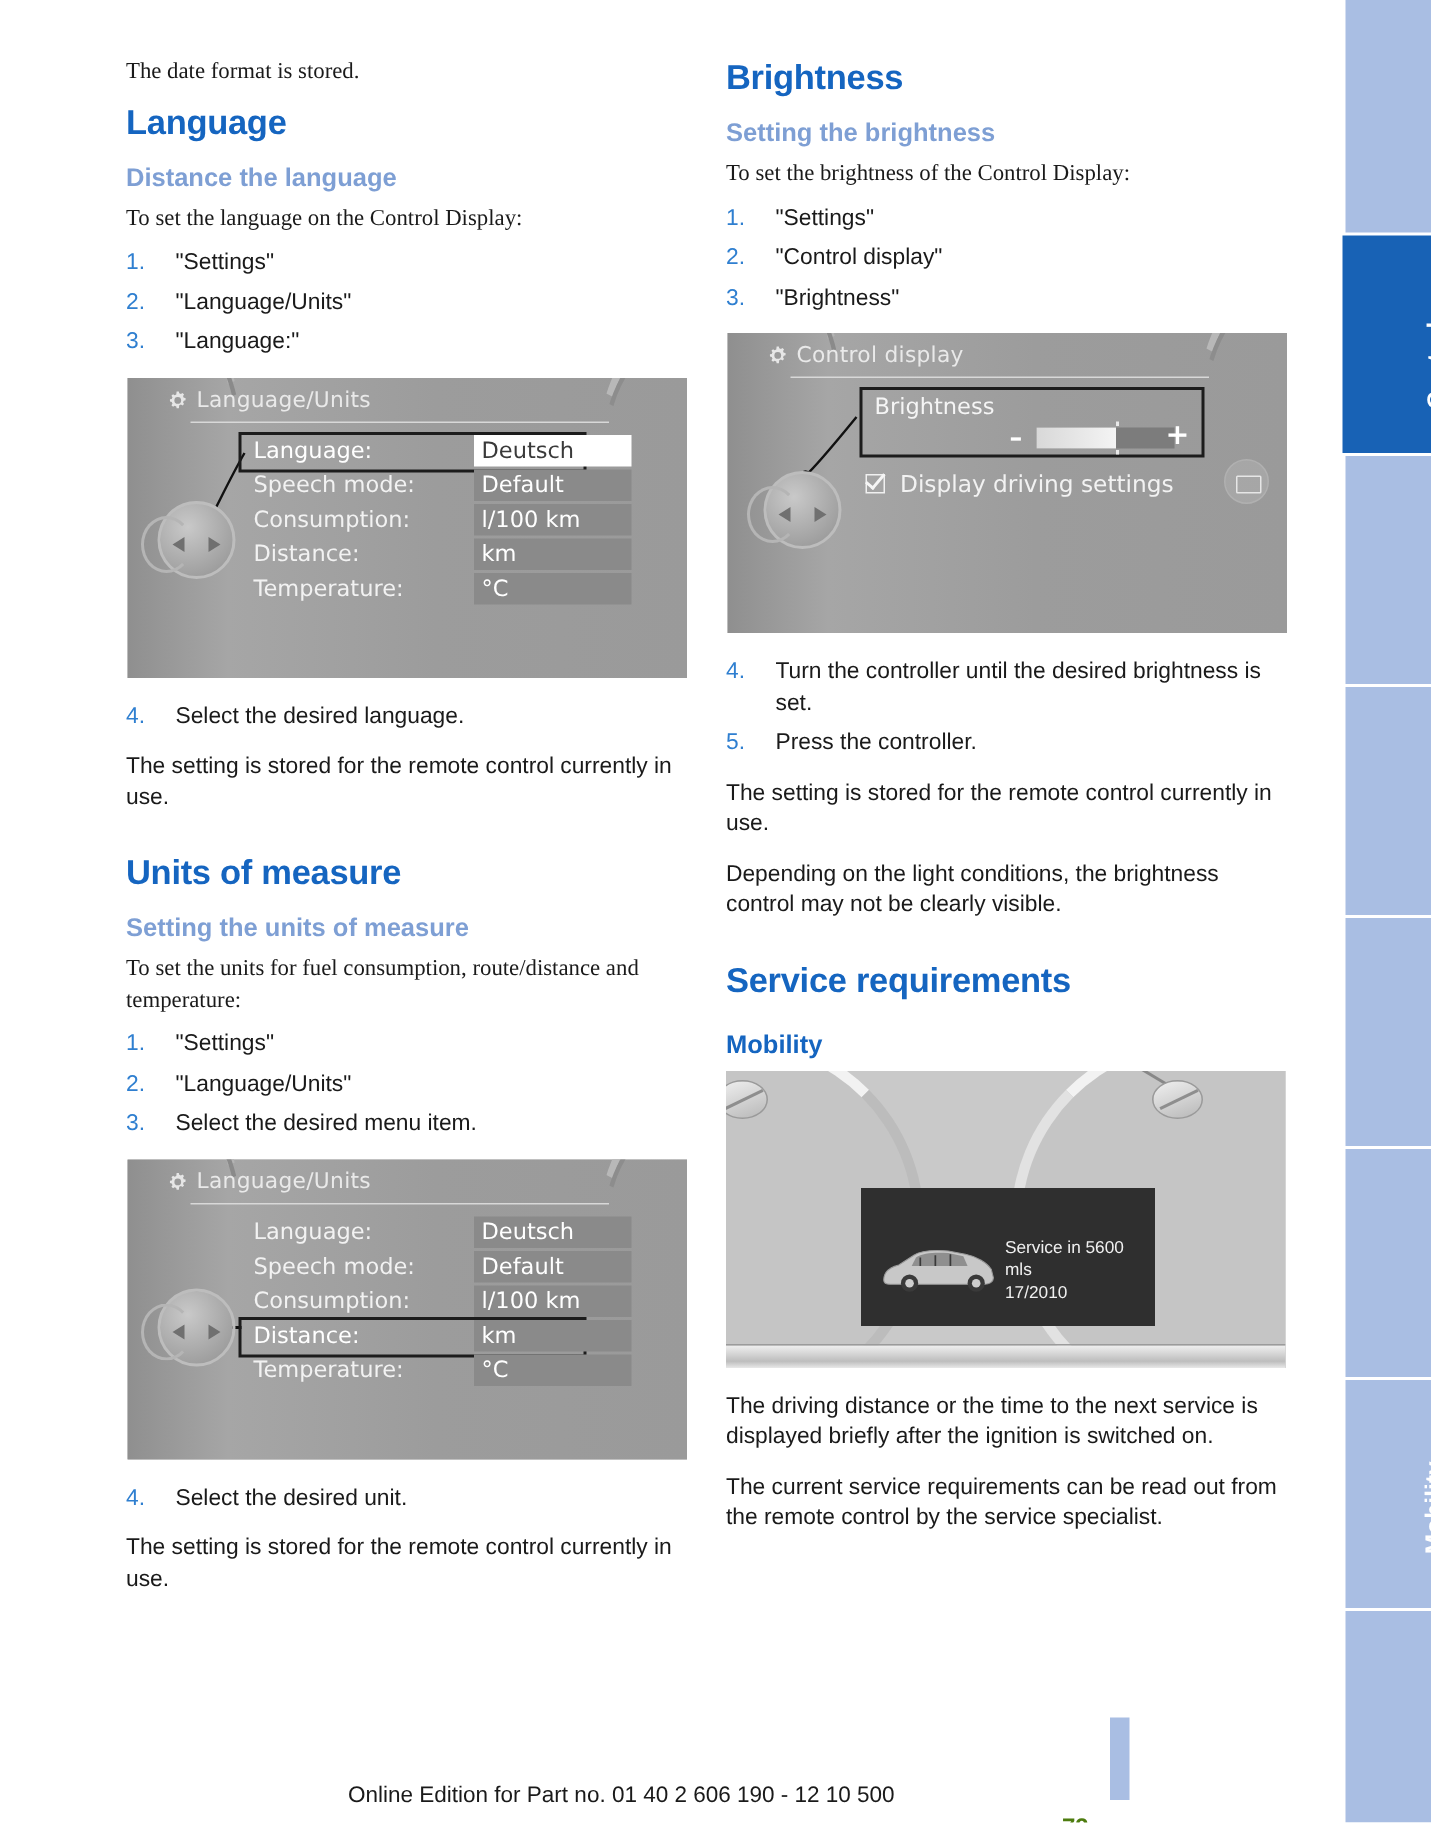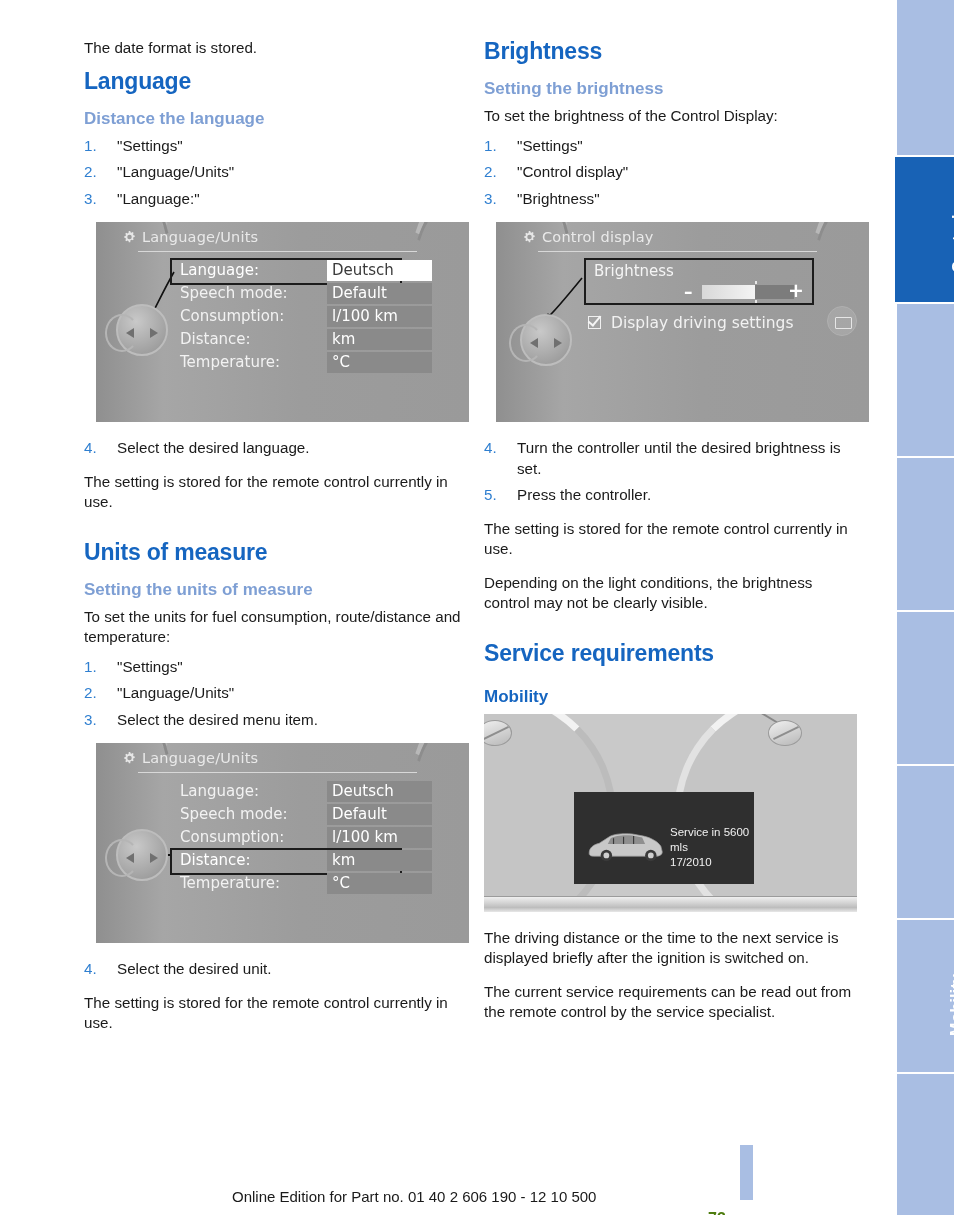--- a/index.html
+++ b/index.html
@@ -30,35 +30,35 @@
     color:#1565c0; font-size:17px; font-weight:bold;
     margin:20px 0 7px 0;
   }
   .h3 {
     color:#7e9fd4; font-size:17px; font-weight:bold;
     margin:7px 0 7px 0;
   }
   p.body {
     font-size:15.2px; line-height:20.5px; margin:0 0 13px 0;
   }
-  p.body.tight { margin-bottom:9px; }
+  p.body.tight { margin-bottom:9px;font-family:Liberation Serif, serif; }
 
   ol.steps { list-style:none; margin:0 0 13px 0; padding:0; }
   ol.steps li {
     position:relative; padding-left:33px;
     font-size:15.2px; line-height:20.5px; margin-bottom:6px;
   }
   ol.steps li .num {
     position:absolute; left:0; top:0;
     color:#2f7fd0; font-size:15.2px;
   }
 
   
   .cd {
-    position:relative; width:373px; margin:6px 0 16px 12px;
+    position:relative; width:373px; margin:6px 0 16px 1px;
     background:#9a9a9a; overflow:hidden;
     font-family: "DejaVu Sans", sans-serif;
   }
   .cd.tall { height:200px; }
   .cd.brightness { height:200px; width:373px; }
 
   .cd-bg { position:absolute; inset:0;
     background:
       linear-gradient(90deg,#8f8f8f 0%,#a6a6a6 18%,#9c9c9c 55%,#9a9a9a 100%);
   }
@@ -179,21 +179,21 @@
   .hubcap {
     position:absolute; width:34px; height:26px; border-radius:50%;
     background:linear-gradient(160deg,#f0f0f0,#b8b8b8);
     border:1px solid #9a9a9a;
   }
   .hubcap .slash { position:absolute; left:3px; top:11px; width:28px; height:2px; background:#8e8e8e; transform:rotate(-26deg); }
   .hub-l { left:-6px; top:6px; }
   .hub-r { left:284px; top:6px; }
 
   .svc-panel {
-    position:absolute; left:90px; top:78px; width:180px; height:92px;
+    position:absolute; left:90px; top:78px; width:196px; height:92px;
     background:#2f2f2f;
   }
   .svc-text {
     position:absolute; left:96px; top:33px; color:#f0f0f0;
     font-size:11.5px; line-height:15px; font-family:"Liberation Sans",sans-serif;
   }
   .svc-car {
     position:absolute; left:8px; top:34px; width:86px; height:36px;
   }
   .cluster-base {
@@ -234,20 +234,21 @@
 <body>
 
 <div class="page">
 
   <div class="col col-left">
 
     <p class="body tight">The date format is stored.</p>
 
     <div class="h1 first">Language</div>
     <div class="h3">Distance the language</div>
+    <p class="body tight">To set the language on the Control Display:</p>
 
     <ol class="steps">
       <li><span class="num">1.</span><span>"Settings"</span></li>
       <li><span class="num">2.</span><span>"Language/Units"</span></li>
       <li><span class="num">3.</span><span>"Language:"</span></li>
     </ol>
 
     <div class="cd tall">
       <div class="cd-bg"></div>
       <div class="arc arc-l1"></div>

